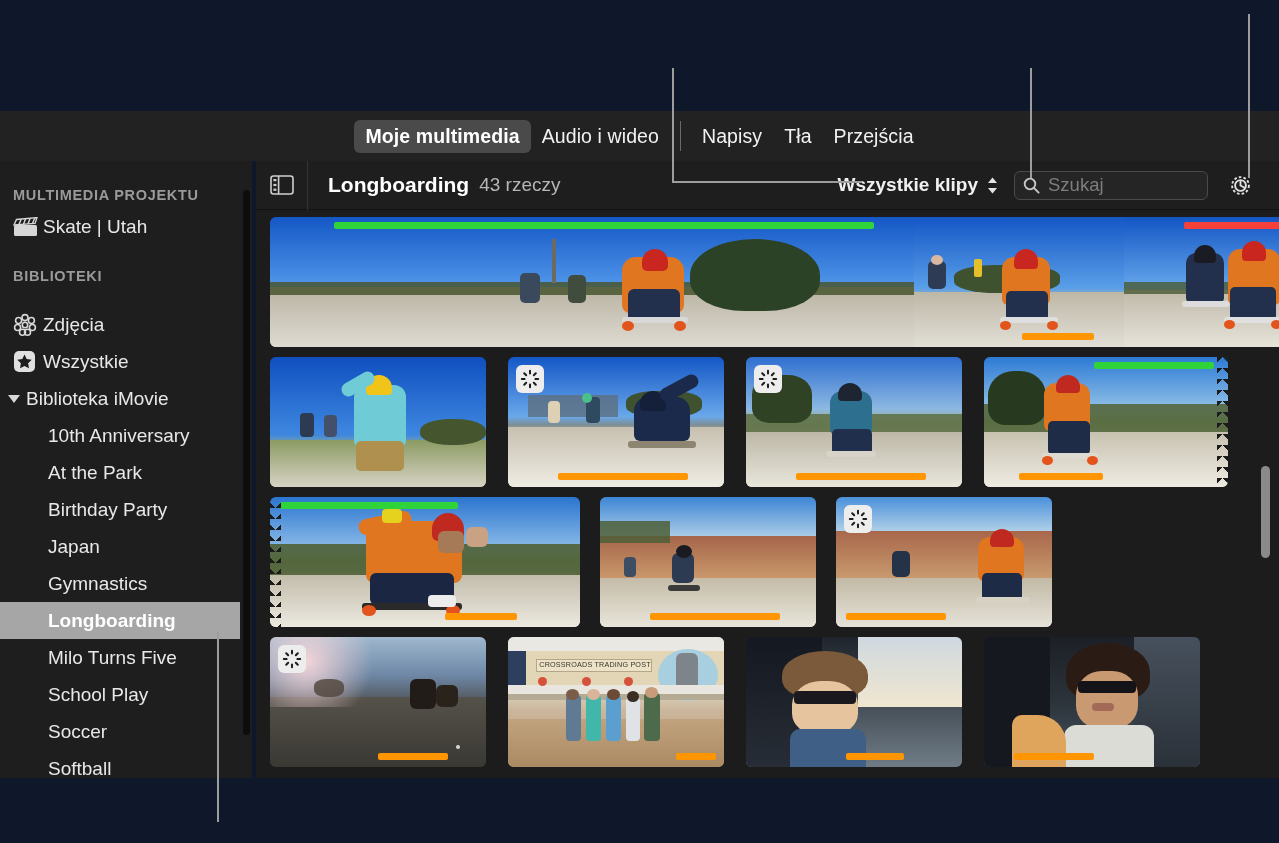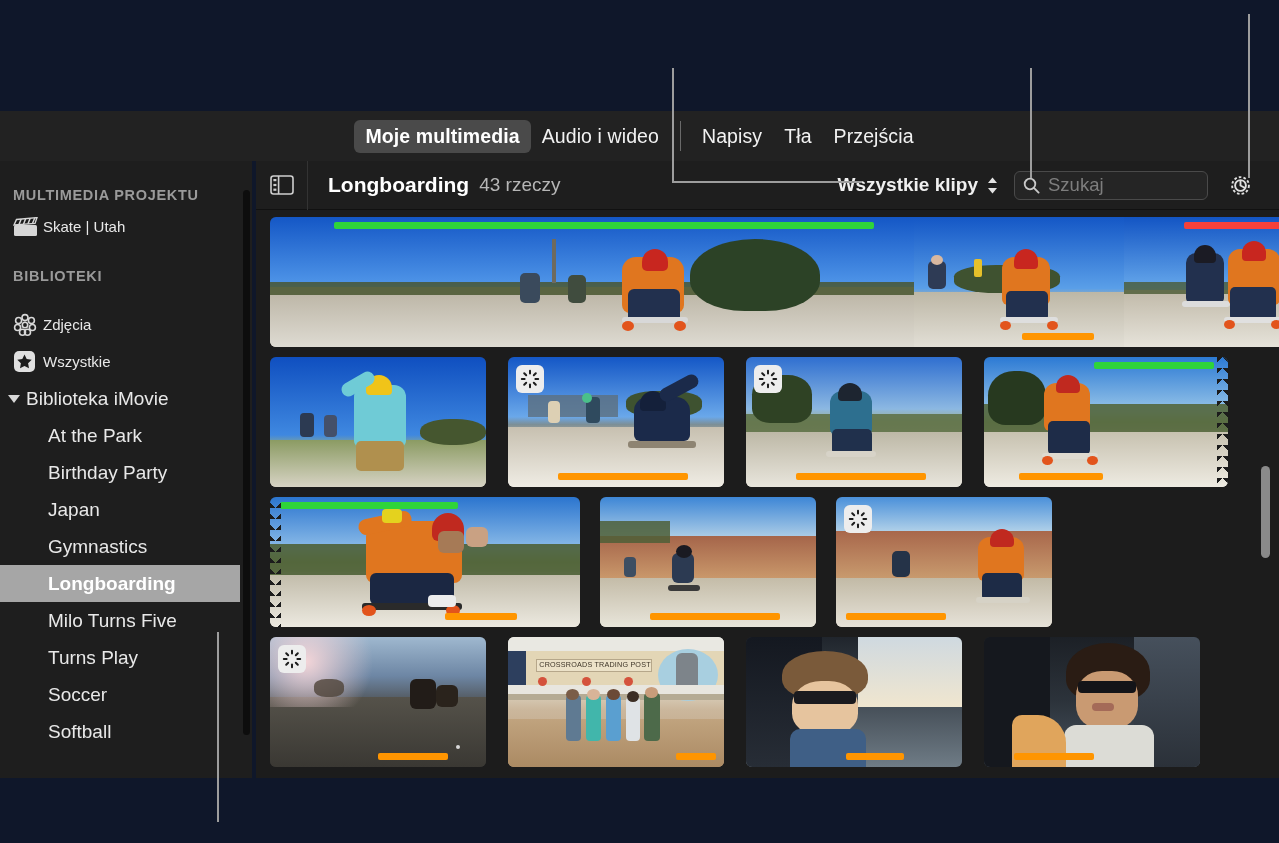--- a/index.html
+++ b/index.html
@@ -30,21 +30,21 @@
   .sidebar {
     position: absolute; left: 0; top: 161px; width: 252px; height: 617px;
     background: #1e1e1e; overflow: hidden;
   }
   .sb-section {
     font-size: 14.5px; font-weight: bold; color: #9a9a9a;
     letter-spacing: .7px; padding: 0 0 0 13px;
   }
   .sb-row {
     display: flex; align-items: center; height: 37px;
-    padding-left: 13px; color: #e8e8e8; font-size: 15px; white-space: nowrap;
+    padding-left: 13px; color: #e8e8e8; font-size: 19px; white-space: nowrap;
   }
   .sb-row .ico { width: 30px; display: flex; align-items: center; }
   .sb-row.lib-root { padding-left: 8px; font-size: 19px; }
   .sb-child { padding-left: 48px; font-size: 19px; color: #e8e8e8; }
   .sb-child.selected { background: #a6a6a6; color: #ffffff; font-weight: 600; width: 240px; }
   .disclosure {
     width: 0; height: 0; border-left: 6px solid transparent; border-right: 6px solid transparent;
     border-top: 8px solid #d8d8d8; margin-right: 6px;
   }
   .sb-scroll-track {
@@ -183,39 +183,42 @@
       </span>
       <span>Wszystkie</span>
     </div>
 
     <div class="sb-row lib-root">
       <span class="disclosure"></span>
       <span>Biblioteka iMovie</span>
     </div>
 
     <div class="sb-row sb-child">
+      <span>10th Anniversary</span>
+      </div>
+    <div class="sb-row sb-child">
       <span>At the Park</span>
       </div>
     <div class="sb-row sb-child">
       <span>Birthday Party</span>
       </div>
     <div class="sb-row sb-child">
       <span>Japan</span>
       </div>
     <div class="sb-row sb-child">
       <span>Gymnastics</span>
       </div>
     <div class="sb-row sb-child selected">
       <span>Longboarding</span>
       </div>
     <div class="sb-row sb-child">
       <span>Milo Turns Five</span>
       </div>
     <div class="sb-row sb-child">
-      <span>Turns Play</span>
+      <span>School Play</span>
       </div>
     <div class="sb-row sb-child">
       <span>Soccer</span>
       </div>
     <div class="sb-row sb-child">
       <span>Softball</span>
       </div>
   </div>
 
   <div class="sb-scroll-track"></div>

